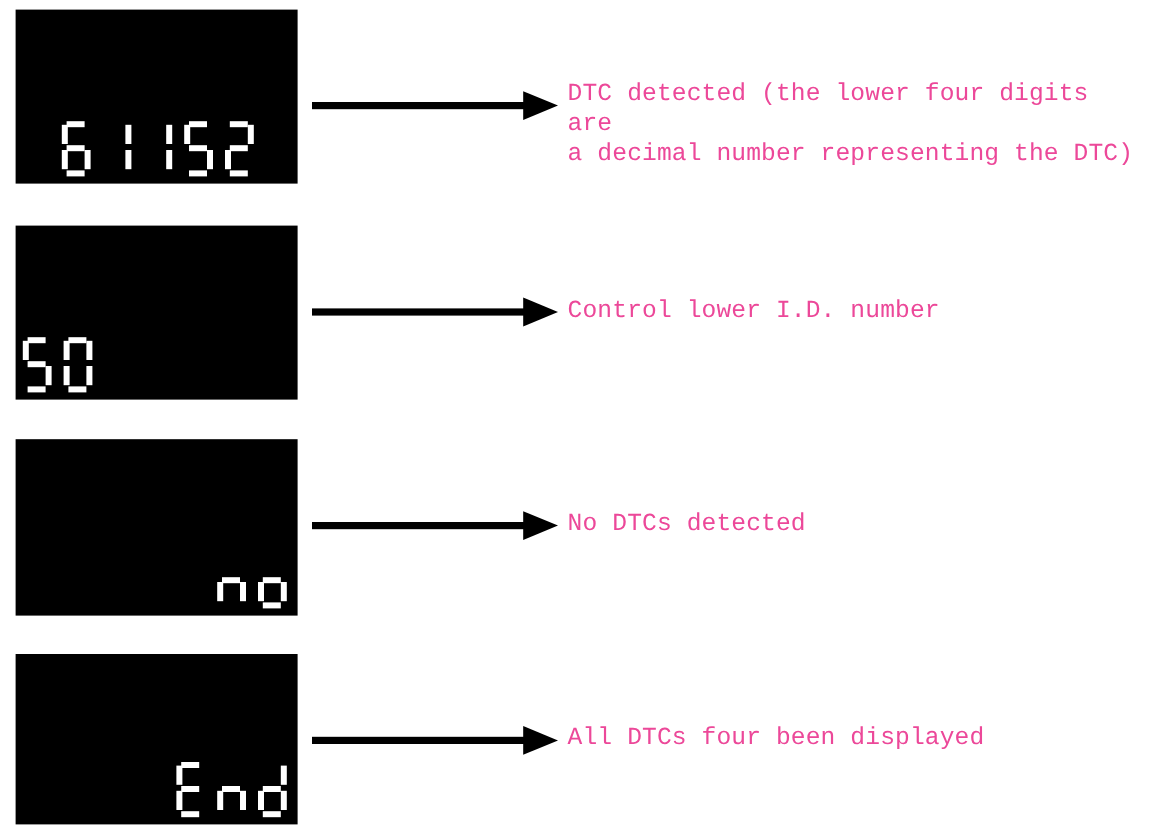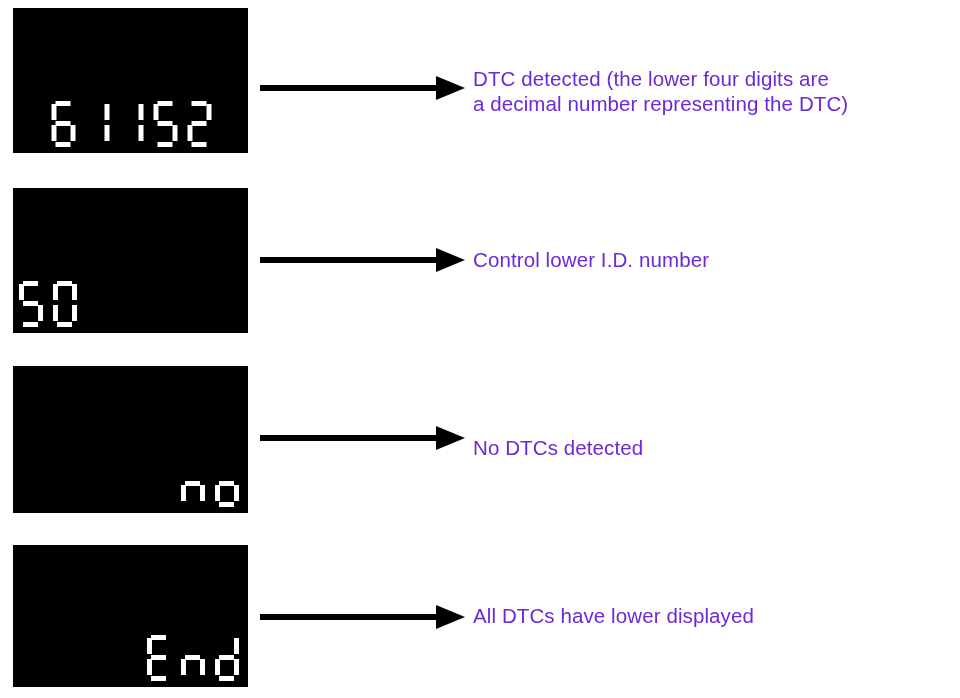--- a/index.html
+++ b/index.html
@@ -98,25 +98,26 @@
     width: 0;
     height: 0;
     border-top: 12px solid transparent;
     border-bottom: 12px solid transparent;
     border-left: 29px solid #000000;
   }
 
   
   .caption {
     position: absolute;
-    color: #6d28d9;
+    color: #ec4899;
     font-size: 20.5px;
     line-height: 25px;
     white-space: pre-line;
     letter-spacing: 0.1px;
+    font-family: Liberation Mono, monospace;
   }
 </style>
 </head>
 <body>
 
 <div class="row" style="top:8px;">
   <div class="lcd-panel" style="top:0px;height:145px;">
     <div class="lcd-screen">
       <div class="seg-row align-center">
           <span class="sevenseg">
@@ -204,21 +205,21 @@
             <i class="se on"></i>
             <i class="sg on"></i>
           </span>
         </div>
     </div>
   </div>
   <div class="arrow" style="left:260px;top:60px;width:205px;">
     <div class="shaft" style="width:180px;"></div>
     <div class="head"></div>
   </div>
-  <div class="caption" style="left:473px;top:69px;width:470px;">No DTCs detected</div>
+  <div class="caption" style="left:473px;top:59px;width:470px;">No DTCs detected</div>
 </div>
 
 <div class="row" style="top:545px;">
   <div class="lcd-panel" style="top:0px;height:142px;">
     <div class="lcd-screen">
       <div class="seg-row align-right">
           <span class="sevenseg">
             <i class="sa on"></i>
             <i class="sd on"></i>
             <i class="se on"></i>
@@ -237,14 +238,14 @@
             <i class="se on"></i>
             <i class="sg on"></i>
           </span>
         </div>
     </div>
   </div>
   <div class="arrow" style="left:260px;top:60px;width:205px;">
     <div class="shaft" style="width:180px;"></div>
     <div class="head"></div>
   </div>
-  <div class="caption" style="left:473px;top:58px;width:470px;">All DTCs have lower displayed</div>
+  <div class="caption" style="left:473px;top:58px;width:470px;">All DTCs four been displayed</div>
 </div>
 
 </body></html>

